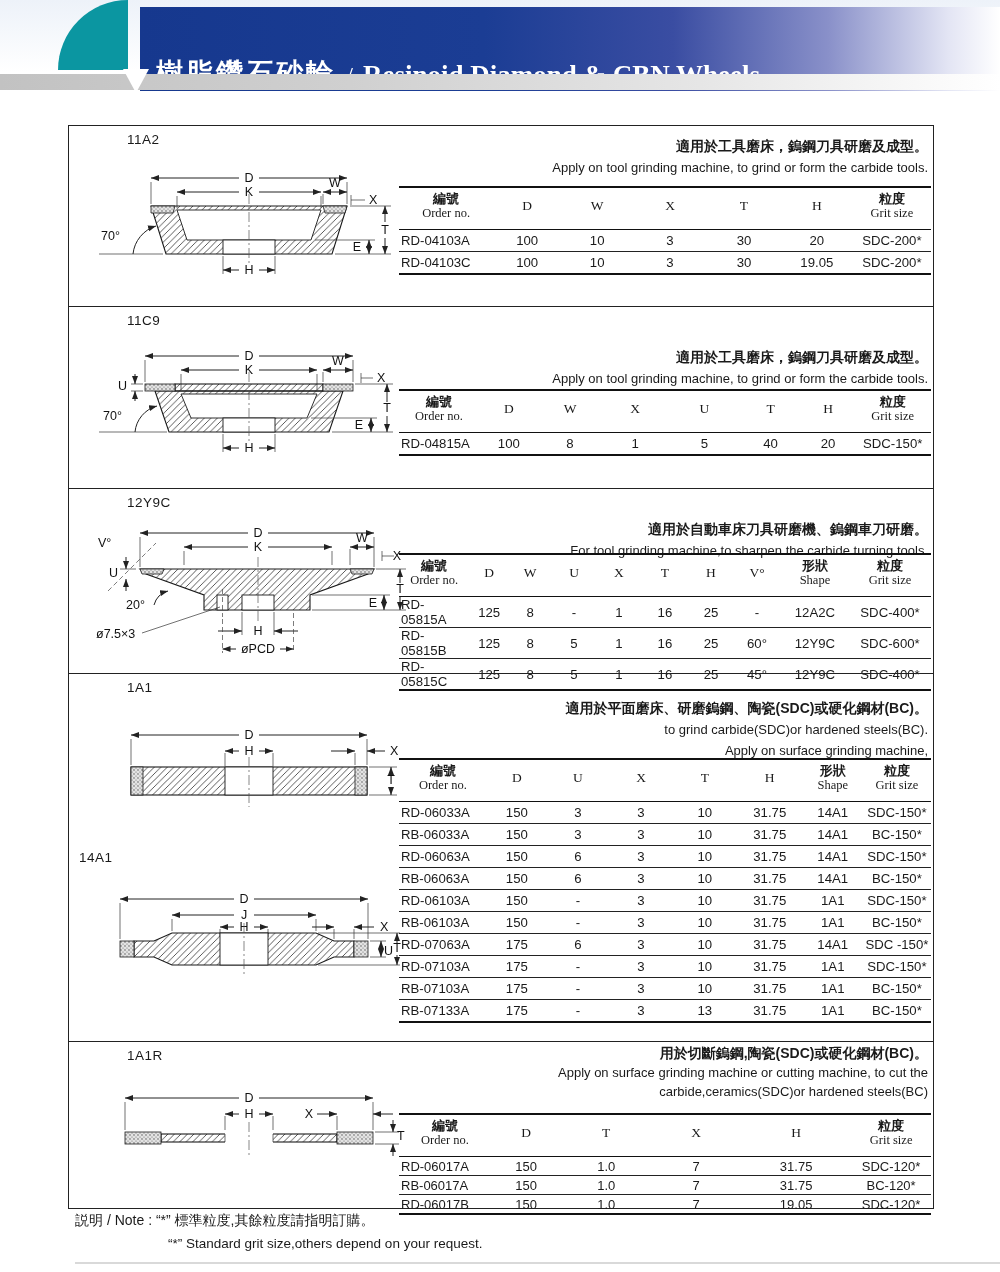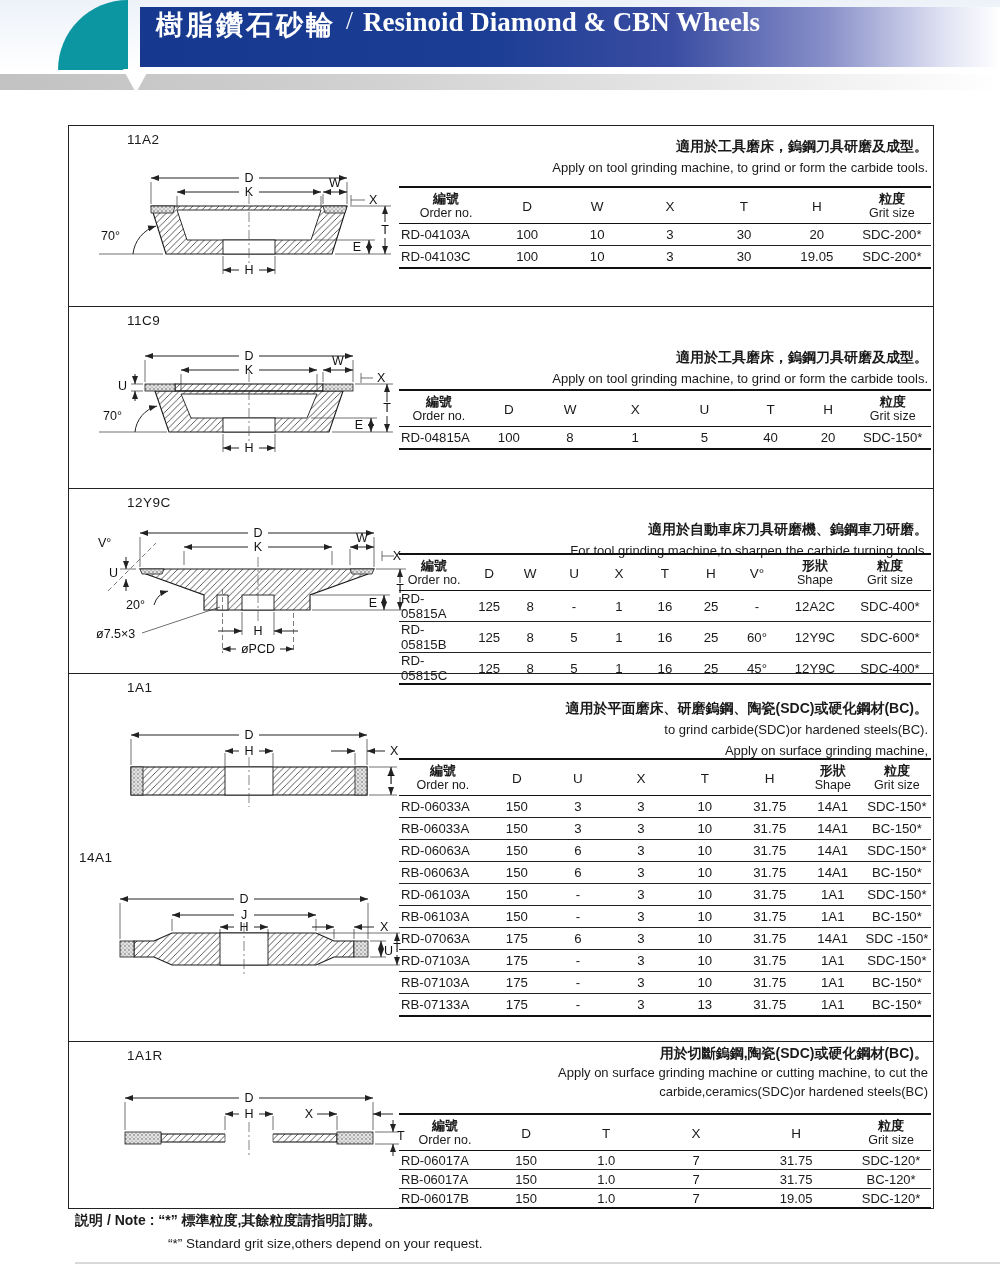--- a/index.html
+++ b/index.html
@@ -1,23 +1,23 @@
 <!DOCTYPE html>
 <html><head>
 <meta charset="utf-8">
 <style>
   html,body{margin:0;padding:0;background:#fff;}
   .page{position:relative;width:1000px;height:1272px;background:#fff;overflow:hidden;
         font-family:"Liberation Sans","DejaVu Sans",sans-serif;color:#1a1a1a;}
   
   .hdr-bg{position:absolute;top:0;left:0;width:100%;height:72px;
           background:linear-gradient(180deg,#edf2f9 0%,#ffffff 100%);}
-  .banner{position:absolute;top:7px;left:140px;right:0;height:60px;
+  .banner{position:absolute;top:7px;left:140px;right:0;height:84px;
           background:linear-gradient(90deg,#16388e 0%,#1b3d94 40%,#3a4da2 62%,#8990c9 80%,#e3e5f4 94%,#ffffff 100%);
-          display:flex;align-items:flex-start;padding-left:16px;box-sizing:border-box;}
+          display:flex;align-items:flex-end;padding-left:16px;box-sizing:border-box;}
   .title-zh{color:#fff;font-weight:bold;font-size:27px;letter-spacing:3px;white-space:nowrap;}
   .title-sep{color:#fff;font-size:25px;margin:0 10px;font-family:"Liberation Serif","DejaVu Serif",serif;}
   .title-en{color:#fff;font-family:"Liberation Serif","DejaVu Serif",serif;font-weight:bold;font-size:27px;white-space:nowrap;}
   .teal{position:absolute;top:0;left:58px;width:70px;height:70px;background:#0b96a1;border-top-left-radius:100% 100%;}
   .graybar{position:absolute;top:74px;left:0;width:100%;height:16px;
            background:linear-gradient(90deg,#c2c2c2 0%,#d0d0d0 35%,#e6e6e6 70%,#ffffff 100%);}
   .notch{position:absolute;top:69px;left:123px;width:0;height:0;
          border-left:13px solid transparent;border-right:13px solid transparent;border-top:24px solid #fff;}
   
   .main{position:absolute;left:68px;top:125px;width:866px;height:1084px;border:1.5px solid #222;box-sizing:border-box;}
@@ -25,39 +25,39 @@
   .section + .section{border-top:1.5px solid #222;}
   .sec-label{position:absolute;left:10px;top:6px;font-size:13.5px;letter-spacing:.5px;margin-left:48px;}
   .sec-label2{position:absolute;left:10px;top:176px;font-size:13.5px;letter-spacing:.5px;}
   .desc{position:absolute;right:5px;text-align:right;line-height:21px;}
   .desc .zh{font-weight:bold;font-size:14px;}
   .desc .en{font-size:13px;}
   .desc.tight{line-height:19px;}
   
   table.spec{position:absolute;left:330px;width:532px;border-collapse:collapse;table-layout:fixed;
              border-top:2px solid #111;border-bottom:2px solid #111;}
-  table.spec th{border-bottom:1.5px solid #111;font-weight:normal;padding:3px 0 2px;vertical-align:middle;}
+  table.spec th{border-bottom:1.5px solid #111;font-weight:normal;padding:3px 0 8px;vertical-align:middle;font-family:Liberation Serif, serif;}
   table.spec th.single{font-size:13.5px;}
   .hzh{display:block;font-weight:bold;font-size:13px;line-height:15px;}
   .hen{display:block;font-size:12.5px;line-height:15px;}
   table.spec td{border-top:1.2px solid #222;text-align:center;font-size:13.2px;height:21px;padding:0;}
   table.spec td:first-child{text-align:left;padding-left:2px;}
   table.spec.compact td{height:18px;font-size:13px;}
   
   svg.draw{position:absolute;}
   svg.draw text{font-size:12.5px;fill:#111;font-family:"Liberation Sans","DejaVu Sans",sans-serif;}
   .dim{stroke:#222;stroke-width:1;fill:none;}
   .ext{stroke:#333;stroke-width:.7;fill:none;}
   .out{stroke:#1a1a1a;stroke-width:1.1;fill:url(#hatch);}
   .cav{fill:#fff;stroke:#1a1a1a;stroke-width:.9;}
   .rim{fill:url(#grit);stroke:#1a1a1a;stroke-width:.8;}
   .cl{stroke:#555;stroke-width:.7;stroke-dasharray:10 3 2 3;fill:none;}
   .dsh{stroke:#444;stroke-width:.7;stroke-dasharray:5 3;fill:none;}
   
-  .note-zh{position:absolute;left:75px;top:1212px;font-size:14px;font-weight:bold;}
+  .note-zh{position:absolute;left:75px;top:1212px;font-size:14px;font-weight:normal;}
   .note-en{position:absolute;left:168px;top:1236px;font-size:13.5px;}
   .bottom-rule{position:absolute;left:75px;top:1262px;width:925px;height:2px;background:#d9d9d9;}
 </style>
 </head>
 <body>
 
 <div class="page">
 
   <svg width="0" height="0" style="position:absolute" aria-hidden="true">
     <defs>

